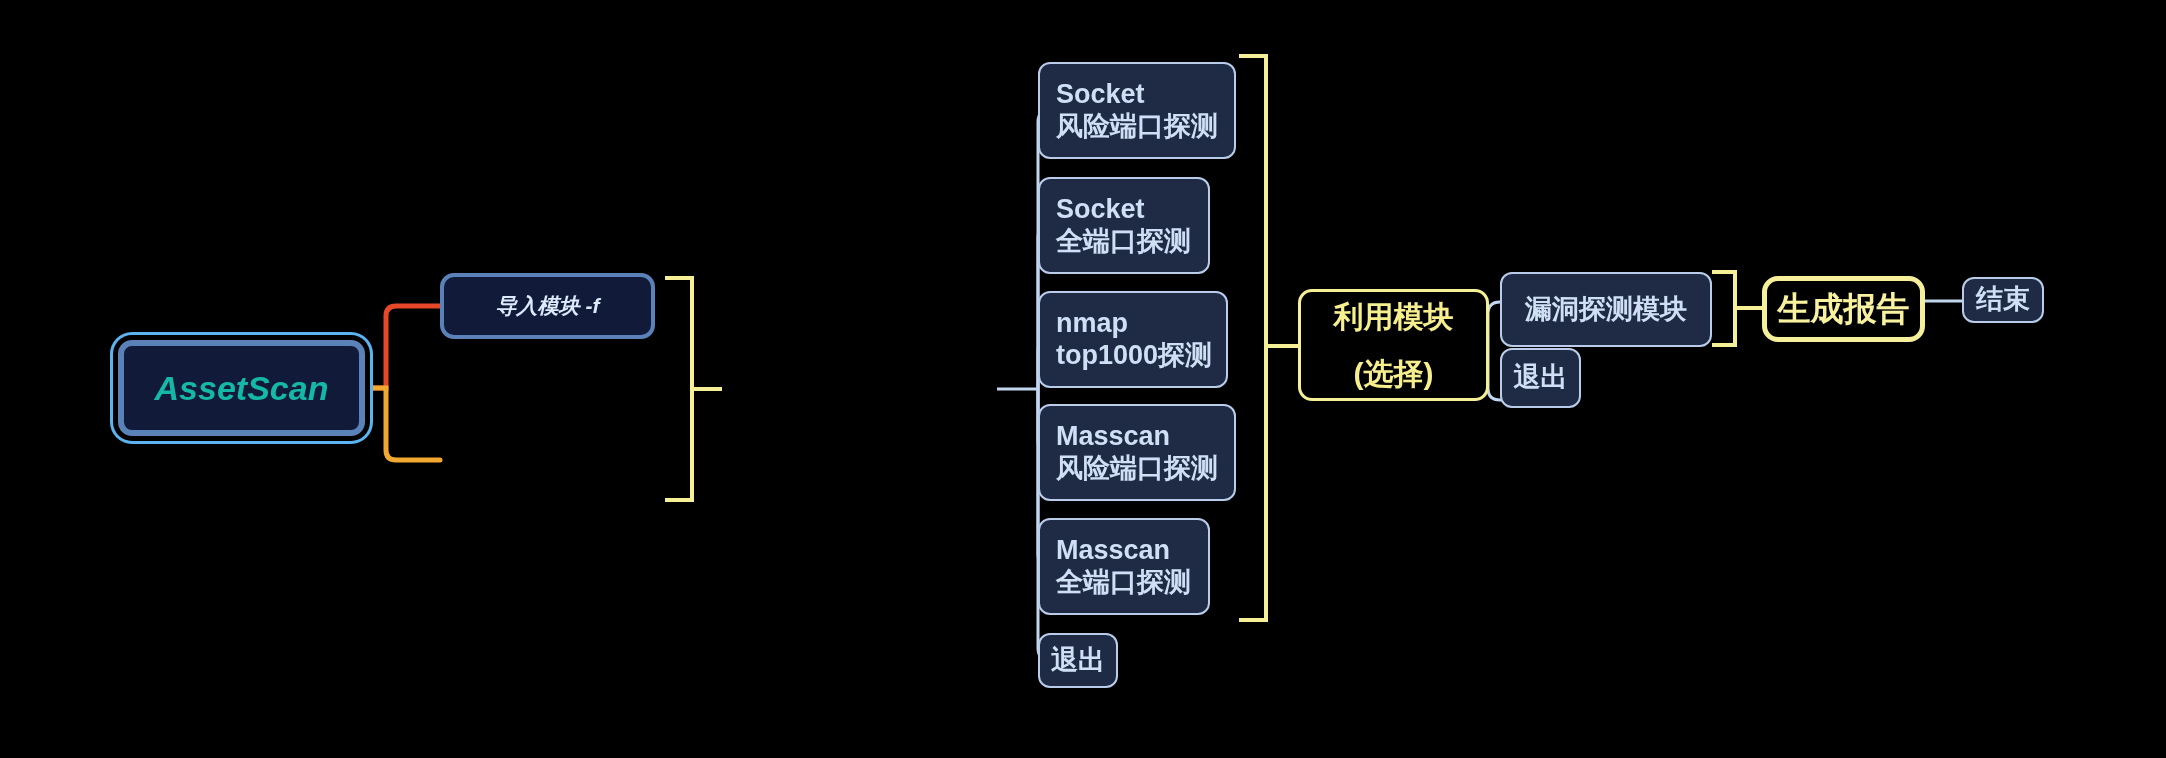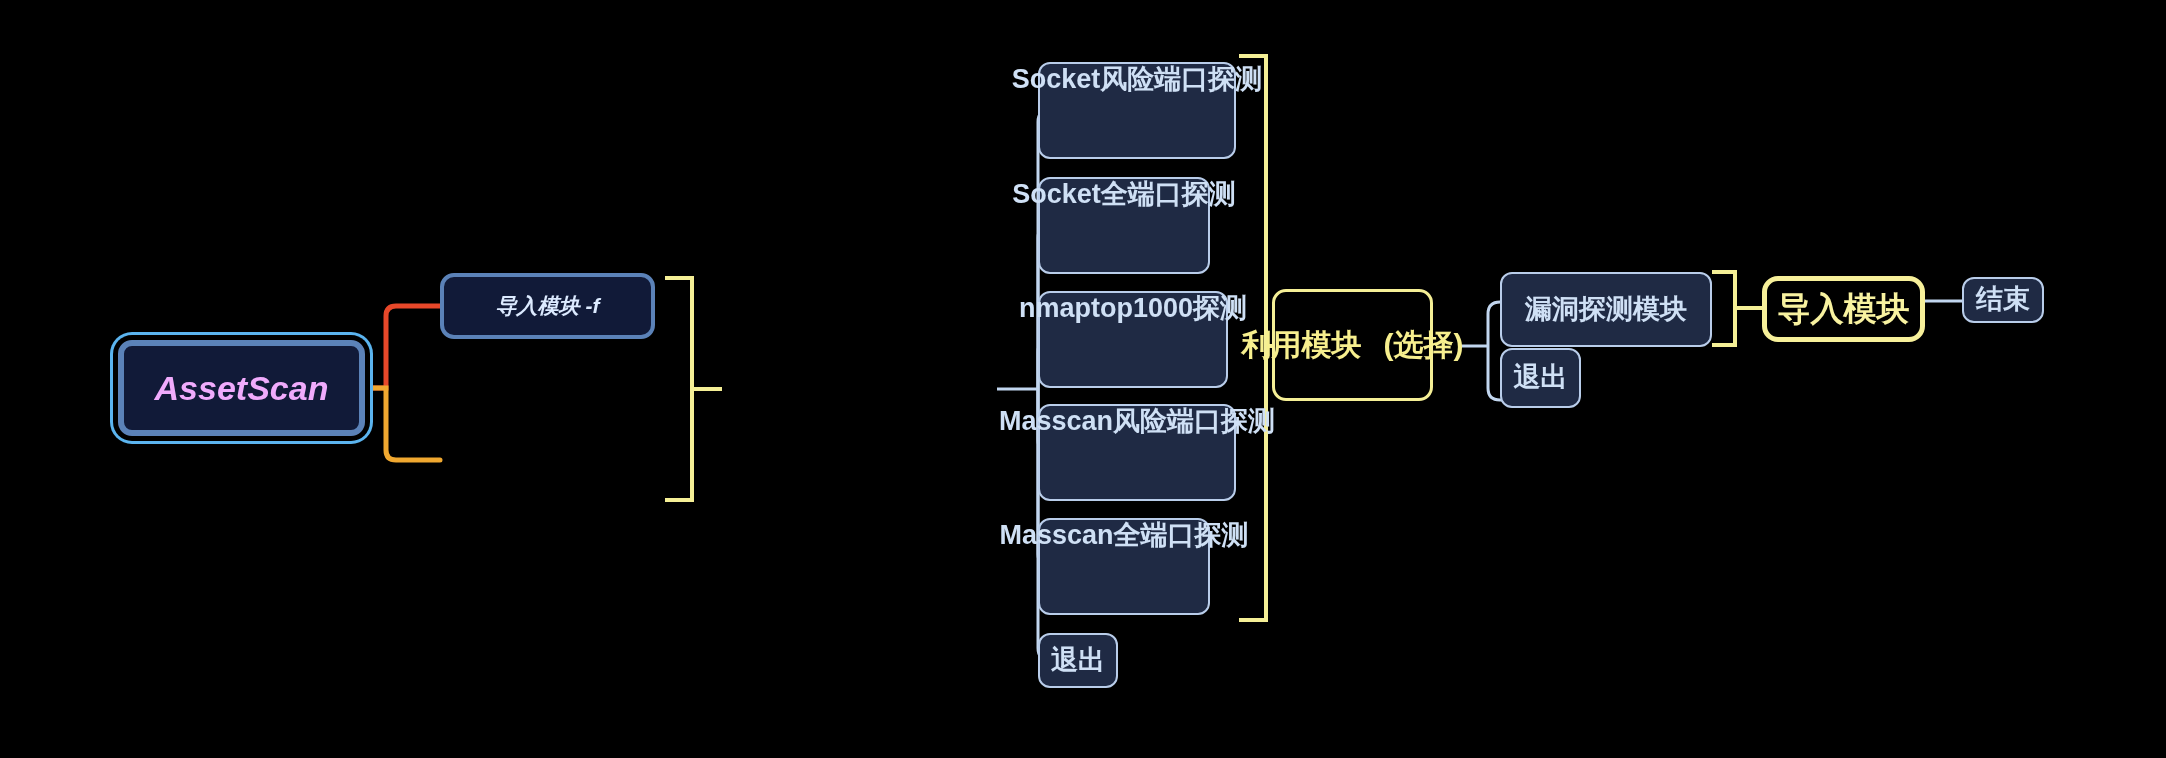--- a/index.html
+++ b/index.html
@@ -24,20 +24,21 @@
     left: 0;
     top: 0;
     width: 2166px;
     height: 758px;
     pointer-events: none;
   }
   .node {
     position: absolute;
     box-sizing: border-box;
     display: flex;
+    flex-direction: column;
     align-items: center;
     justify-content: center;
     text-align: center;
     border-radius: 12px;
     line-height: 1.18;
     white-space: nowrap;
   }
   
   .n-dark {
     background: #1f2a44;
@@ -70,21 +71,21 @@
     border: 5px solid #f7f09a;
     color: #f8f2a0;
     font-weight: bold;
     font-size: 33px;
     border-radius: 16px;
   }
   
   .n-root {
     background: #111a38;
     border: 6px solid #5b82b8;
-    color: #f0abfc;
+    color: #14b8a6;
     font-style: italic;
     font-weight: bold;
     font-size: 34px;
     border-radius: 14px;
     box-shadow: 0 0 0 5px #000000, 0 0 0 8px #5bb4ef;
   }
   .node .line2 { display: block; text-align: center; }
   .align-left {
     align-items: flex-start;
     text-align: left;
@@ -158,34 +159,34 @@
 
   <div class="node n-dark align-left pad-l" style="left:1038px; top:518px; width:172px; height:97px;">
     <span>Masscan</span>
     <span class="line2">全端口探测</span>
   </div>
 
   <div class="node n-dark" style="left:1038px; top:633px; width:80px; height:55px;">
     <span>退出</span>
   </div>
 
-  <div class="node n-yellow" style="left:1272px; top:289px; width:161px; height:112px;gap:22px;">
+  <div class="node n-yellow" style="left:1298px; top:289px; width:191px; height:112px;gap:22px;">
     <span>利用模块</span>
     <span class="line2">(选择)</span>
   </div>
 
   <div class="node n-dark" style="left:1500px; top:272px; width:212px; height:75px;">
     <span>漏洞探测模块</span>
   </div>
 
   <div class="node n-dark" style="left:1500px; top:348px; width:81px; height:60px;">
     <span>退出</span>
   </div>
 
   <div class="node n-yellow-thick" style="left:1762px; top:276px; width:163px; height:66px;">
-    <span>导入模块</span>
+    <span>生成报告</span>
   </div>
 
   <div class="node n-dark" style="left:1962px; top:277px; width:82px; height:46px;text-align:right;">
     <span>结束</span>
   </div>
 
 </div>
 
 </body></html>

